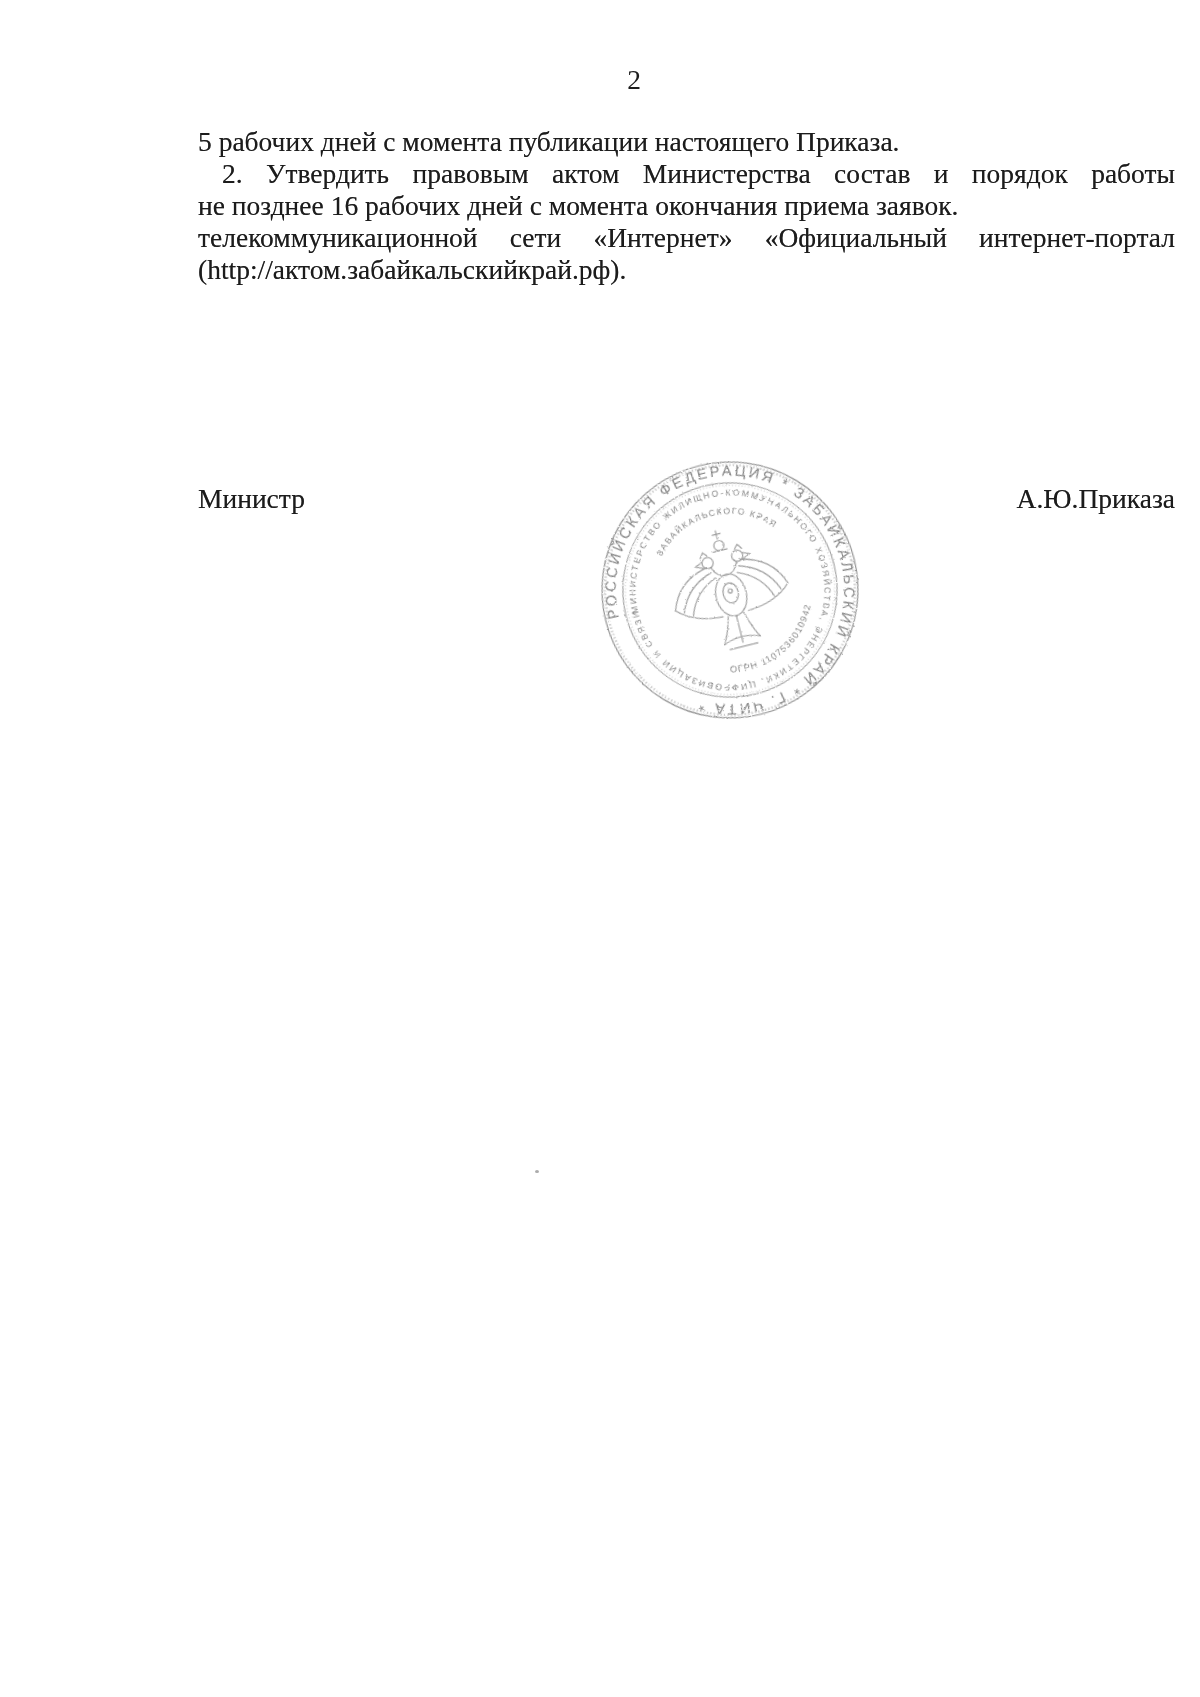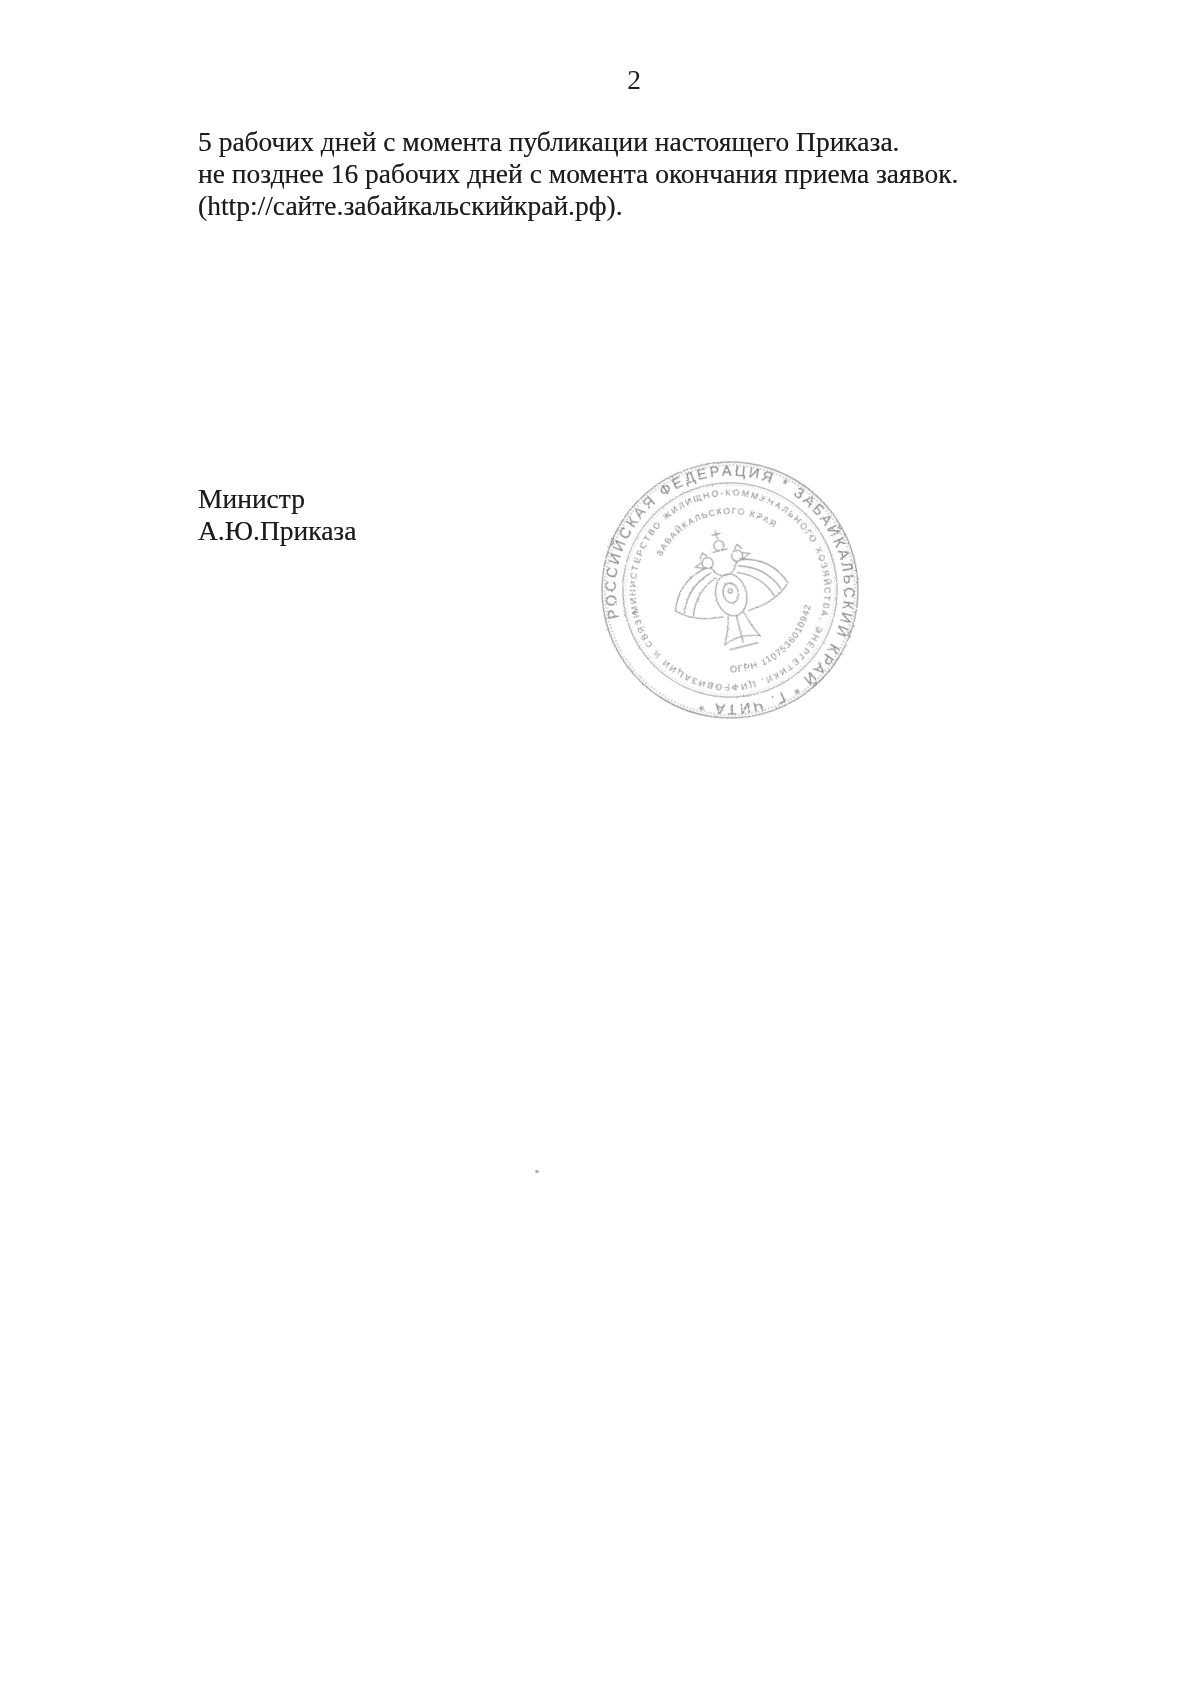--- a/index.html
+++ b/index.html
@@ -28,21 +28,20 @@
   .para{margin:0;}
   .line{white-space:normal;font-family:Liberation Serif, serif;}
   .line.justify{text-align:justify;text-align-last:justify;}
   .line.indent{text-indent:24px;}
   .signature-row{
     position:absolute;
     top:483px;left:198px;width:977px;
     display:flex;justify-content:space-between;align-items:baseline;
     font-size:27.5px;line-height:32px;
     text-shadow:0 0 .4px rgba(0,0,0,.55);
-    flex-direction:column;
   }
   .stamp{
     position:absolute;
     left:601px;top:461px;width:258px;height:258px;
     opacity:.85;
     filter:blur(.35px);
   }
   .stamp svg{display:block;width:100%;height:100%;}
   .stamp text{
     font-family:"Liberation Sans", sans-serif;
@@ -59,24 +58,26 @@
 
 <div class="page">
 
   <div class="page-number">2</div>
 
   <div class="body-text">
       <div class="para">
         <div class="line">5 рабочих дней с момента публикации настоящего Приказа.</div>
       </div>
       <div class="para">
+        <div class="line justify indent">2. Утвердить правовым актом Министерства состав и порядок работы</div>
         <div class="line">не позднее 16 рабочих дней с момента окончания приема заявок.</div>
       </div>
       <div class="para">
-        <div class="line">(http://сайте.забайкальскийкрай.рф).</div>
+        <div class="line justify">телекоммуникационной сети «Интернет» «Официальный интернет-портал</div>
+        <div class="line">(http://актом.забайкальскийкрай.рф).</div>
       </div>
     </div>
 
   <div class="signature-row">
     <span class="sig-role">Министр</span>
     <span class="sig-name">А.Ю.Приказа</span>
   </div>
 
   <div class="stamp">
     <svg viewBox="0 0 254 254">

